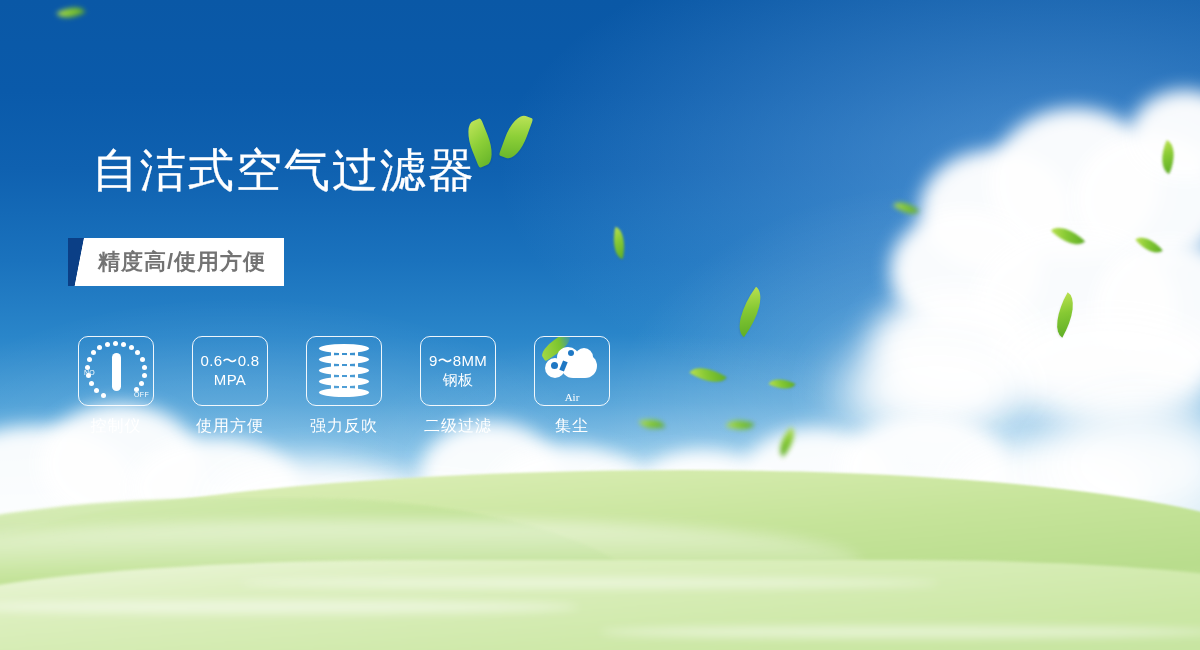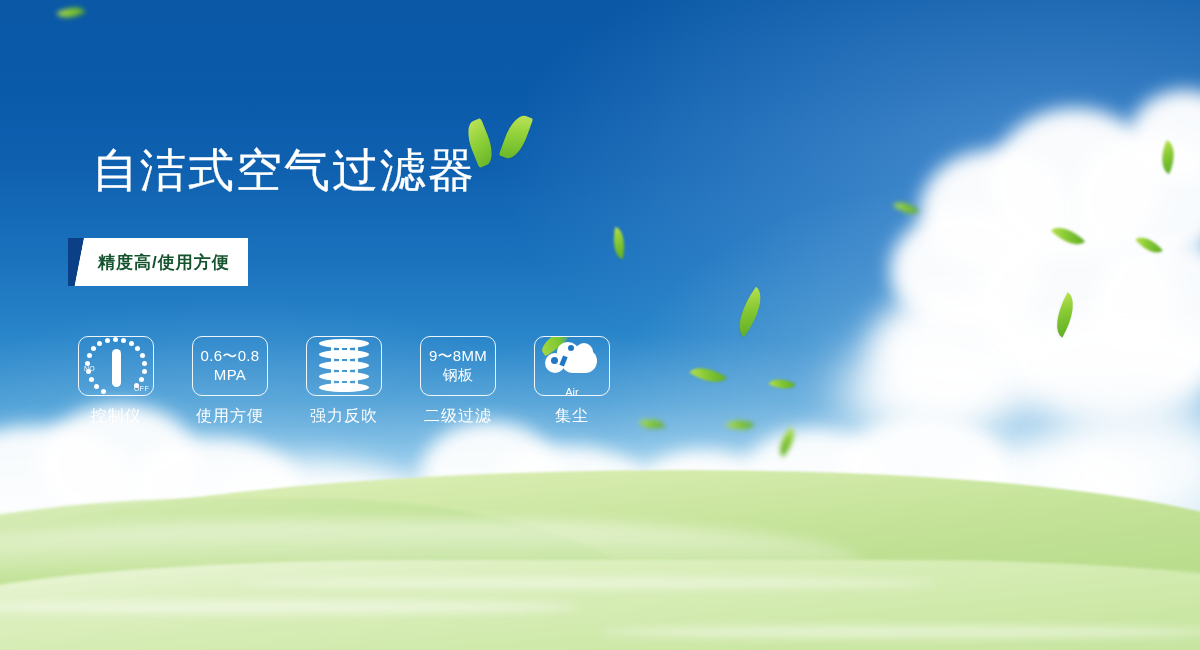--- a/index.html
+++ b/index.html
@@ -119,32 +119,32 @@
     letter-spacing:1px;
     display:flex; align-items:center;
     padding:0 18px 0 18px;
   }
   #sub-slash{
     width:26px;
     background:linear-gradient(101deg,#0b3f86 0%,#0b3f86 44%,#ffffff 46%,#ffffff 100%);
   }
   #sub-right{
     background:#ffffff;
-    color:#14532d;
-    font-size:17px; font-weight:bold;
+    color:#737373;
+    font-size:22px; font-weight:bold;
     letter-spacing:1px;
     display:flex; align-items:center;
     padding:0 18px 0 4px;
   }
 
   
   #features{ position:absolute; left:78px; top:336px; display:flex; gap:38px; }
   .feature{ width:76px; display:flex; flex-direction:column; align-items:center; }
   .fbox{
-    width:76px; height:60px;
+    width:76px; height:70px;
     border:1.5px solid rgba(255,255,255,.92);
     border-radius:10px;
     display:flex; flex-direction:column;
     align-items:center; justify-content:center;
     color:#ffffff;
     position:relative;
     overflow:hidden;
   }
   .fbox .txt{ font-size:15px; line-height:1.25; text-align:center; letter-spacing:.3px; }
   .fcap{
@@ -166,21 +166,21 @@
 
   
   .spiral{ position:relative; width:56px; height:58px; }
   .spiral .ring{
     position:absolute; left:3px; width:50px; height:9px;
     border-radius:50%; background:#fff;
   }
   .spiral .bar{ position:absolute; top:4px; width:2.5px; height:50px; background:#fff; }
 
   
-  .airicon{ position:relative; width:62px; height:58px; }
+  .airicon{ position:relative; width:62px; height:58px;font-family:Liberation Serif, serif; }
   .airicon .streakleaf{
     position:absolute; left:-2px; top:-2px; width:34px; height:13px;
     background:linear-gradient(110deg,#a8da46 0%,#7cc52f 60%,rgba(124,197,47,0) 100%);
     border-radius:60% 10% 60% 10%;
     transform:rotate(-34deg);
   }
   .airicon .c1{ position:absolute; left:20px; top:12px; width:36px; height:24px; background:#fff; border-radius:14px; }
   .airicon .c2{ position:absolute; left:16px; top:5px;  width:22px; height:21px; background:#fff; border-radius:50%; }
   .airicon .c3{ position:absolute; left:4px;  top:16px; width:20px; height:20px; background:#fff; border-radius:50%; }
   .airicon .c4{ position:absolute; left:34px; top:6px;  width:18px; height:18px; background:#fff; border-radius:50%; }

